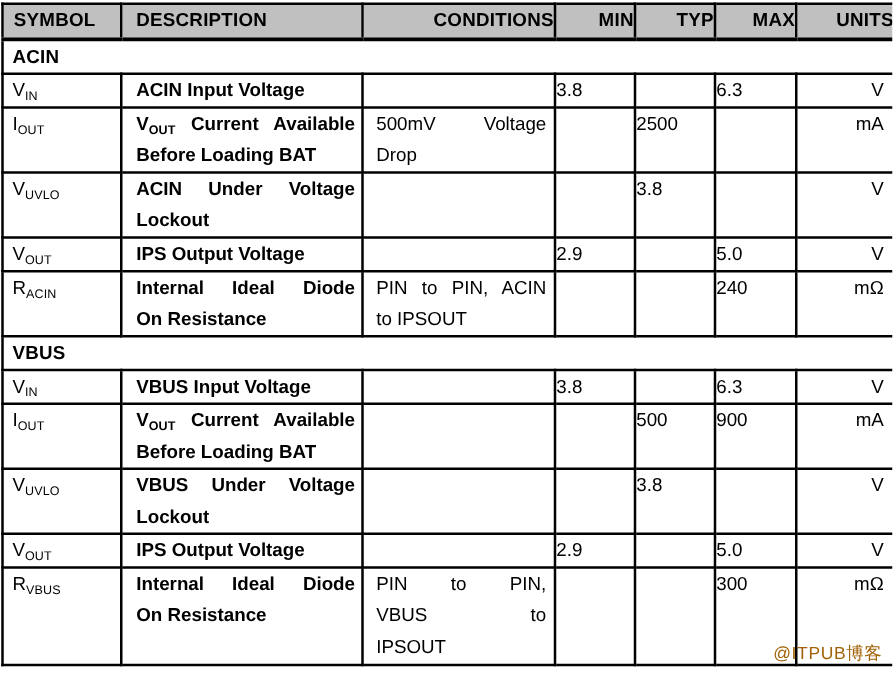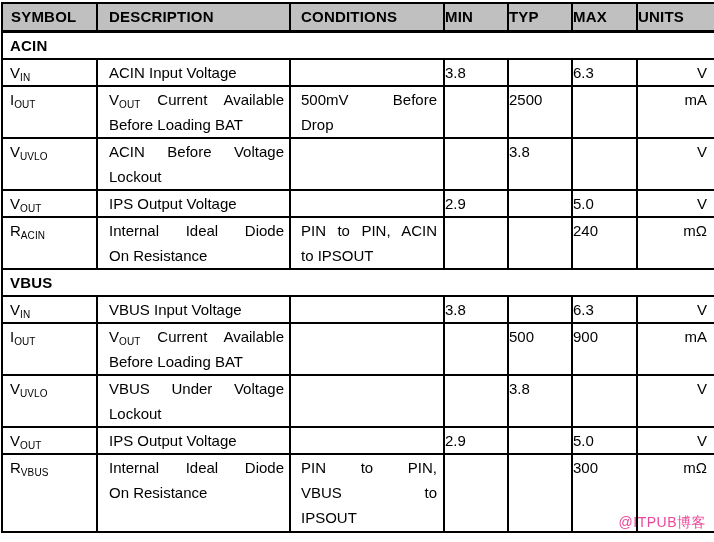--- a/index.html
+++ b/index.html
@@ -29,43 +29,43 @@
     overflow: hidden;
   }
 
   
   table.spec thead th {
     background: #c0c0c0;
     font-weight: bold;
     height: 28px;
     line-height: 26px;
     border-bottom: 3px solid #000000;
-    text-align: left;
+    text-align: right;
     letter-spacing: 0.2px;
   }
   table.spec thead th.col-symbol,
   table.spec thead th.col-description,
   table.spec thead th.col-conditions {
     text-align: left;
     padding-left: 8px;
   }
   table.spec thead th.col-description { padding-left: 11px; }
-  table.spec thead th.col-conditions { padding-left: 10px; }
+  table.spec thead th.col-conditions { padding-left: 10px; text-align: right; }
 
   
   tr.section td {
     font-weight: bold;
     height: 25px;
     padding-left: 7px;
     letter-spacing: 0.2px;
   }
 
   
   td.cell-symbol      { padding-left: 7px;  padding-right: 3px; }
-  td.cell-description { padding-left: 11px; padding-right: 5px; }
+  td.cell-description { padding-left: 11px; padding-right: 5px; font-weight: bold; }
   td.cell-conditions  { padding-left: 10px; padding-right: 6px; }
   td.cell-min, td.cell-typ, td.cell-max { text-align: left; }
   td.cell-units       { text-align: right; padding-right: 8px; }
 
   .line { display: block; }
   .line.just { text-align: justify; text-align-last: justify; }
 
   sub {
     font-size: 10px;
     line-height: 0;
@@ -73,21 +73,21 @@
     position: relative;
     top: 3px;
     letter-spacing: 0.1px;
   }
 
   .watermark {
     position: absolute;
     top: 514px;
     right: 8px;
     font-size: 14px;
-    color: #ec4899;
+    color: #a16207;
     letter-spacing: 0.5px;
     pointer-events: none;
   }
 </style>
 </head>
 <body>
 
 <div class="page">
   <table class="spec">
     <colgroup>
@@ -139,42 +139,42 @@
         </tr>
         <tr style="height: 51px;">
           <td class="cell-symbol">
             <div class="line">I<sub>OUT</sub></div>
           </td>
           <td class="cell-description">
             <div class="line just">V<sub>OUT</sub> Current Available</div>
             <div class="line">Before Loading BAT</div>
           </td>
           <td class="cell-conditions">
-            <div class="line just">500mV Before</div>
+            <div class="line just">500mV Voltage</div>
             <div class="line">Drop</div>
           </td>
           <td class="cell-min">
             <div class="line"></div>
           </td>
           <td class="cell-typ">
             <div class="line">2500</div>
           </td>
           <td class="cell-max">
             <div class="line"></div>
           </td>
           <td class="cell-units">
             <div class="line">mA</div>
           </td>
         </tr>
         <tr style="height: 51px;">
           <td class="cell-symbol">
             <div class="line">V<sub>UVLO</sub></div>
           </td>
           <td class="cell-description">
-            <div class="line just">ACIN Before Voltage</div>
+            <div class="line just">ACIN Under Voltage</div>
             <div class="line">Lockout</div>
           </td>
           <td class="cell-conditions">
             <div class="line"></div>
           </td>
           <td class="cell-min">
             <div class="line"></div>
           </td>
           <td class="cell-typ">
             <div class="line">3.8</div>

